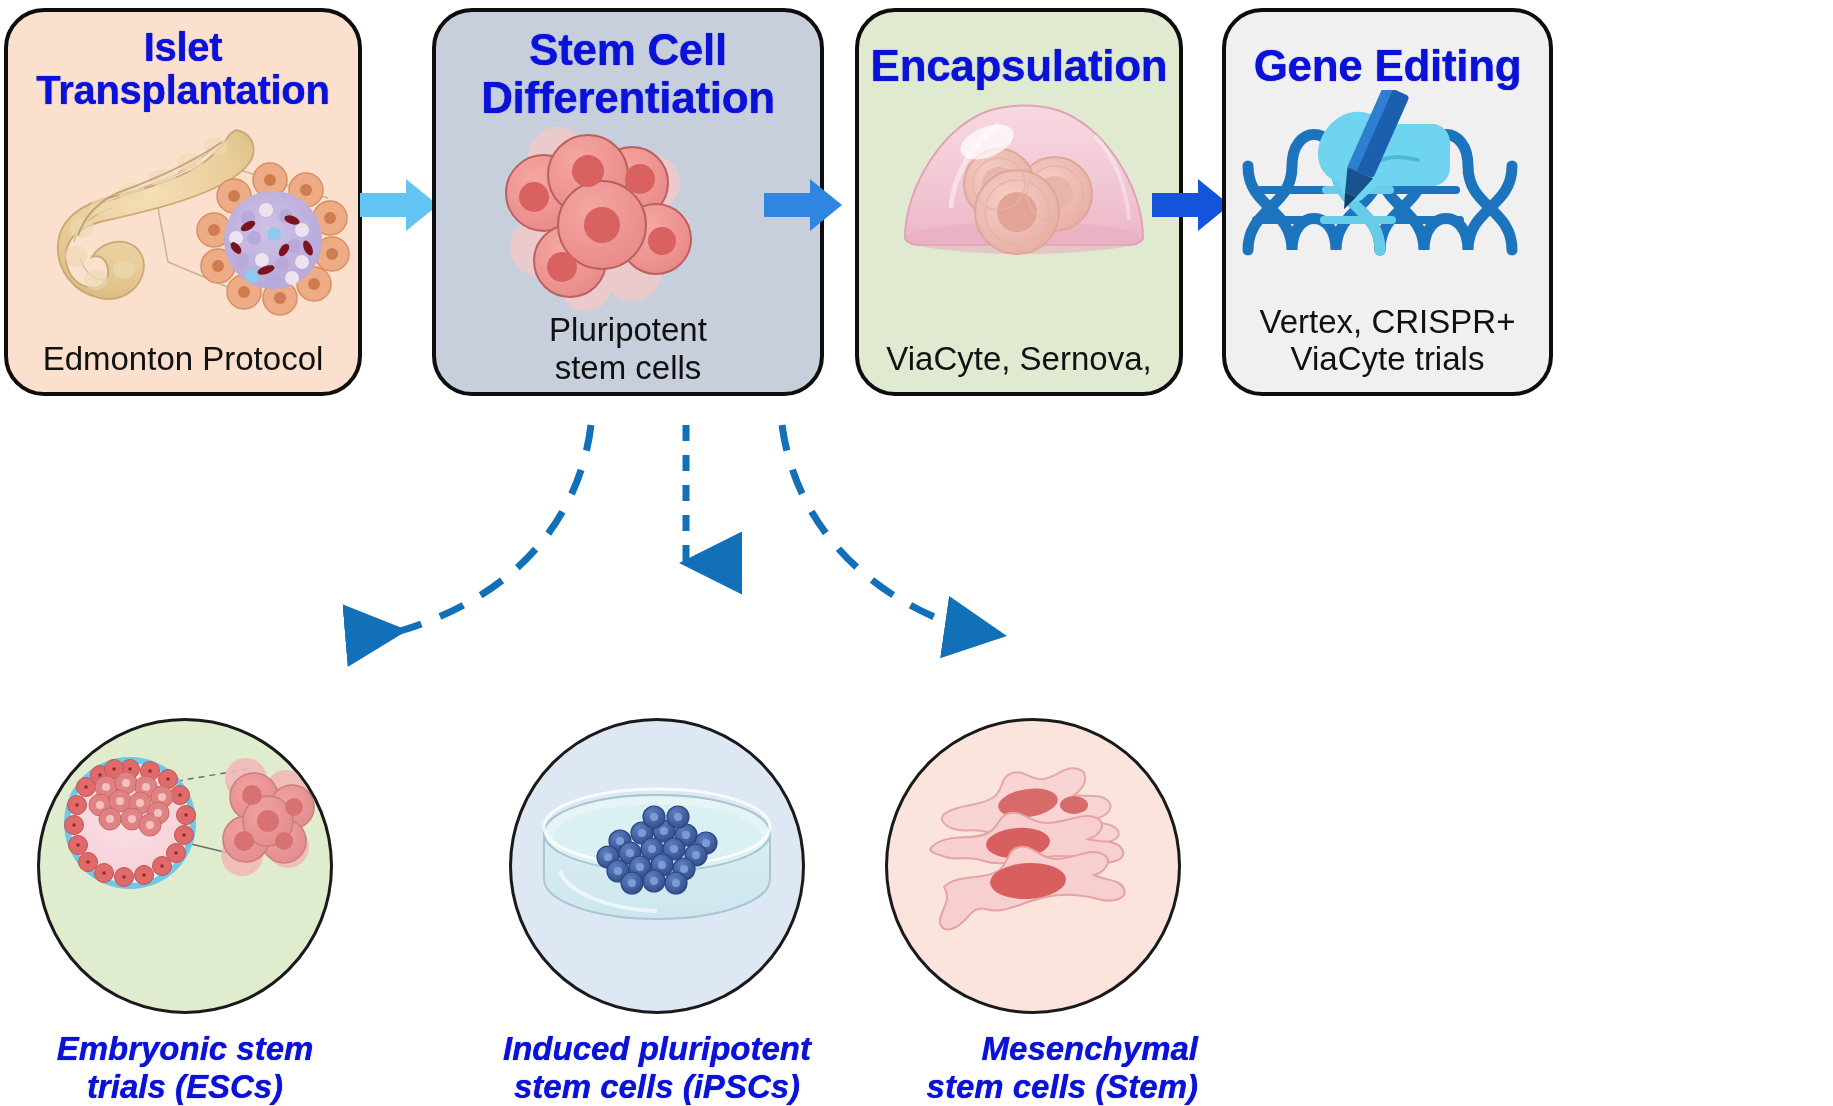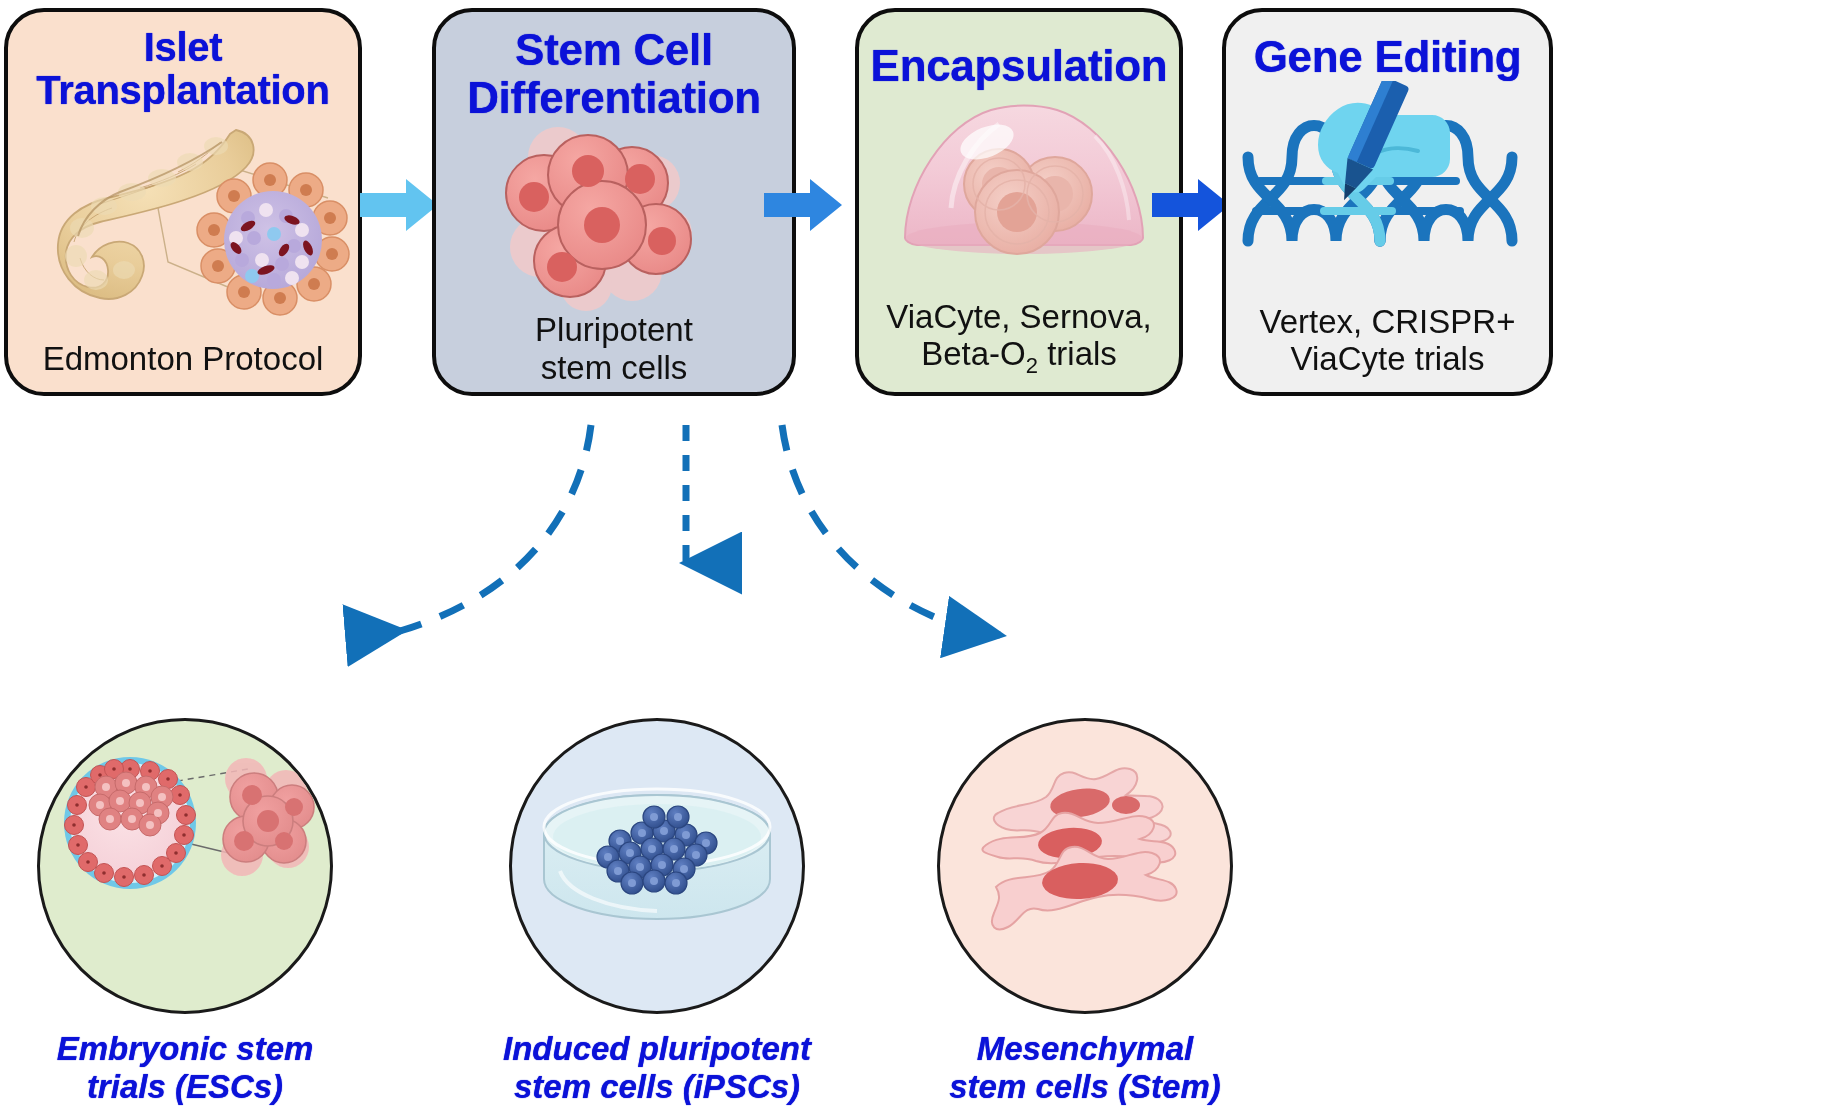--- a/index.html
+++ b/index.html
@@ -48,28 +48,28 @@
   .stage-caption {
     color: #111111;
     text-align: center;
     line-height: 1.14;
     font-size: 33px;
     padding-bottom: 14px;
   }
   .stage-caption sub { font-size: 22px; }
 
   #box-islet        { left: 4px;    width: 358px; background: #fae0cd; }
-  #box-stemcell     { left: 432px;  width: 364px; background: #c7cfdd; }
+  #box-stemcell     { left: 432px;  width: 392px; background: #c7cfdd; }
   #box-encapsulation{ left: 828px;  width: 328px; background: #dfead1; margin-left: 27px; }
   #box-geneediting  { left: 1222px; width: 331px; background: #f0f0f0; }
 
   #box-islet .stage-title        { font-size: 40px; }
   #box-stemcell .stage-title     { font-size: 44px; }
   #box-encapsulation .stage-title{ font-size: 44px; margin-top: 30px; }
-  #box-geneediting .stage-title  { font-size: 44px; margin-top: 21px; }
+  #box-geneediting .stage-title  { font-size: 44px; margin-top: 30px; }
 
   
   .flow-arrow {
     position: absolute;
     top: 175px;
     width: 78px;
     height: 60px;
   }
   #arrow-1 { left: 360px; }
   #arrow-2 { left: 764px; }
@@ -103,21 +103,21 @@
   .cell-label {
     margin-top: 16px;
     color: #0b12d8;
     font-weight: bold;
     font-size: 33px;
     line-height: 1.16;
     text-shadow: 0 0 1px #0b12d8;
   }
   #type-esc  { left: 20px;  top: 718px; }
   #type-ipsc { left: 492px; top: 718px; }
-  #type-msc  { left: 920px; top: 718px; }
+  #type-msc  { left: 868px; top: 718px; text-align: right; }
 
   #circle-esc  { background: #dfeccd; }
   #circle-ipsc { background: #dde8f4; }
   #circle-msc  { background: #fbe4db; }
 
   svg { display: block; }
 </style>
 </head>
 <body>
 
@@ -332,21 +332,20 @@
           <circle cx="158" cy="122" r="32"></circle>
         </g>
 
         <ellipse cx="128" cy="52" rx="28" ry="15" fill="#ffffff" opacity="0.72" transform="rotate(-22 128 52)"></ellipse>
         <path d="M92 118 C94 86 114 52 140 34" fill="none" stroke="#ffffff" stroke-width="5" opacity="0.45"></path>
         <path d="M236 46 C256 66 268 100 270 130" fill="none" stroke="#ffffff" stroke-width="4" opacity="0.35"></path>
       </svg>
     </div>
     <div class="stage-caption">
       <div>ViaCyte, Sernova,</div>
-      <div><span>Beta-O</span><sub>2</sub><span> trials</span></div>
     </div>
   </div>
 
   <div class="flow-arrow" id="arrow-3">
     <svg width="78" height="60" viewBox="0 0 78 60">
       <polygon points="0,18 46,18 46,4 78,30 46,56 46,42 0,42" fill="#1454dc"></polygon>
     </svg>
   </div>
 
   <div class="stage-box" id="box-geneediting">

